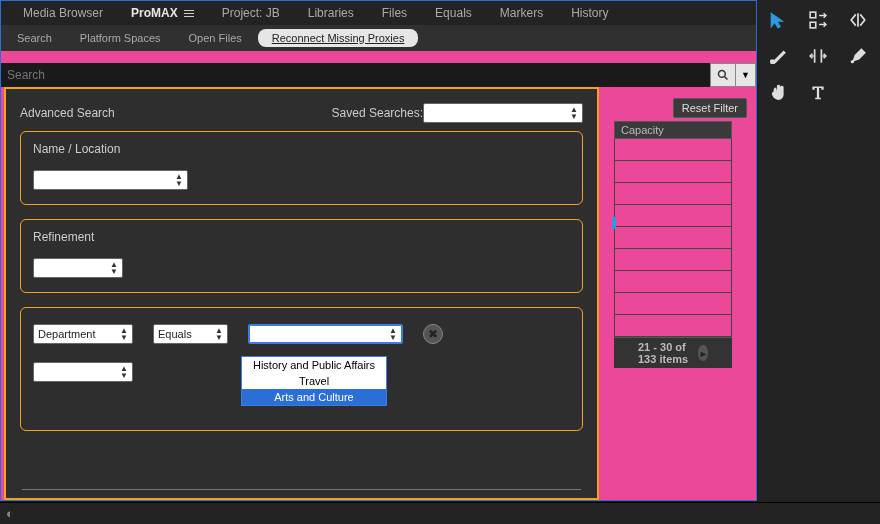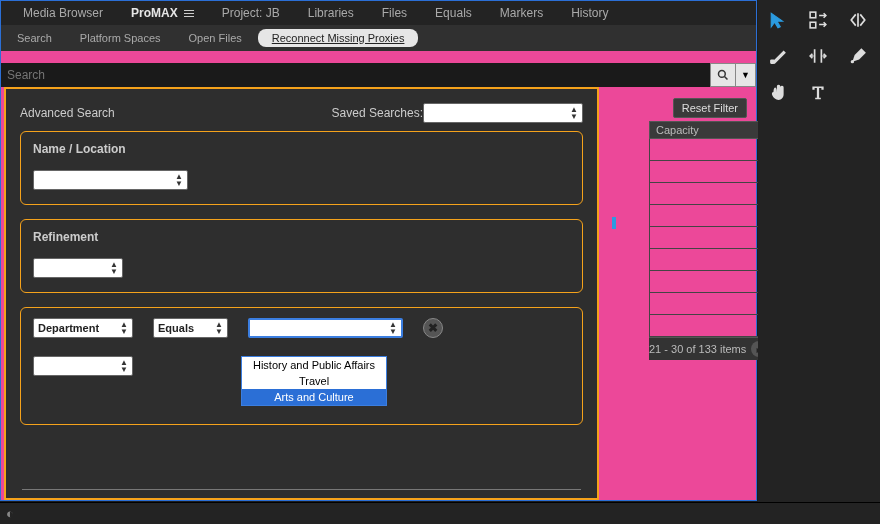--- a/index.html
+++ b/index.html
@@ -21,48 +21,48 @@
   
   .search-row { height: 24px; background: #1a1a1a; display: flex; align-items: stretch; }
   .search-row input { flex: 1; background: #1a1a1a; border: none; color: #999; font-size: 12px; padding: 0 6px; outline:none;}
   .search-btn { width: 26px; background: #e6e6e6; border:1px solid #888; display:flex; align-items:center; justify-content:center; cursor:pointer; font-size:12px;}
   .search-drop { width: 20px; background: #e6e6e6; border:1px solid #888; border-left:none; display:flex; align-items:center; justify-content:center; cursor:pointer; font-size:9px;}
   
   .adv-panel { position: absolute; left: 3px; top: 86px; width: 595px; height: 413px; border: 2px solid #f5a21b; background: #2e2e2e; padding: 14px 14px; }
   .adv-header { display:flex; justify-content:space-between; align-items:center; font-size:12px; color:#ccc; margin-bottom:8px;text-align:center;}
   .saved-row { display:flex; align-items:center; font-size:12px; color:#ccc;}
   
-  .section { border:1px solid #f5a21b; border-radius:6px; padding: 10px 12px 14px; margin-bottom: 14px; font-weight: bold; }
+  .section { border:1px solid #f5a21b; border-radius:6px; padding: 10px 12px 14px; margin-bottom: 14px; }
   .section-title { font-size:12px; color:#ccc; margin-bottom:10px;}
   
   .combo { background:#fff; border:1px solid #666; height:20px; font-size:11px; color:#222; padding:0 4px; border-radius:2px; position:relative; display:inline-flex; align-items:center; justify-content:space-between;}
   .combo .arrows { font-size:8px; line-height:7px; color:#333; display:flex; flex-direction:column; margin-left:4px;}
   .combo.w160 { width:160px;}
   .combo.w155 { width:155px;}
   .combo.w100 { width:100px;}
   .combo.w90 { width:90px;}
   .combo.w75 { width:75px;}
   .combo.blue { border:2px solid #3b7ee0; }
   
-  .meta-row { display:flex; gap:20px; align-items:center; position:relative;}
+  .meta-row { display:flex; gap:20px; align-items:center; position:relative;margin-top:6px;}
   .remove-circle { width:20px; height:20px; border-radius:50%; background:#555; border:1px solid #888; display:flex; align-items:center; justify-content:center; color:#222; font-size:12px; cursor:pointer;}
   
   .dropdown-list { position:absolute; left:240px; top:355px; width:146px; background:#fff; border:1px solid #3b7ee0; font-size:11px; color:#000; z-index:10;}
   .dropdown-list .opt { padding:2px 6px; cursor:pointer;text-align:center;}
   .dropdown-list .opt.sel { background:#2b6fd6; color:#fff;}
   
   .adv-hr { position:absolute; bottom:8px; left:16px; right:16px; height:1px; background:#777;}
   
   .right-header { position:absolute; top:110px; right:7px; width:135px; display:flex; align-items:center; gap:8px; font-size:12px;}
   .reset-btn { background:#3a3a3a; border:1px solid #555; color:#ddd; font-size:11px; padding:3px 8px; cursor:pointer; border-radius:2px;}
-  .cap-col { position:absolute; top:120px; left:648px; width:118px; }
+  .cap-col { position:absolute; top:120px; left:613px; width:118px; }
   .cap-head { background:#3a3a3a; color:#bbb; font-size:11px; padding:2px 6px; border:1px solid #555;}
   .cap-grid { border-left:1px solid #444; border-right:1px solid #444;}
   .cap-grid div { height:22px; border-bottom:1px solid #444;}
-  .pager { background:#333; color:#bbb; font-size:11px; padding:3px 0; display:flex; align-items:center; justify-content:space-between; border-top:1px solid #555;}
+  .pager { background:#333; color:#bbb; font-size:11px; padding:3px 24px; display:flex; align-items:center; justify-content:space-between; border-top:1px solid #555;font-weight:bold;}
   .pager .go { width:16px; height:16px; border-radius:50%; background:#555; display:flex; align-items:center; justify-content:center; font-size:10px; color:#222;}
   .blue-tick { position:absolute; top:216px; left:611px; width:4px; height:12px; background:#2b9be0;}
   
   .tools { padding:8px; display:grid; grid-template-columns: repeat(3, 24px); gap:12px 16px; }
   .tool { width:24px; height:24px; display:flex; align-items:center; justify-content:center; color:#ddd; cursor:pointer;}
   .tool svg { width:18px; height:18px; }
   .tool.blue svg { fill:#2b9be0; stroke:#2b9be0;}
   
   .cc-icon { position:absolute; left:6px; top:3px; color:#888; font-size:13px;}
 </style>

